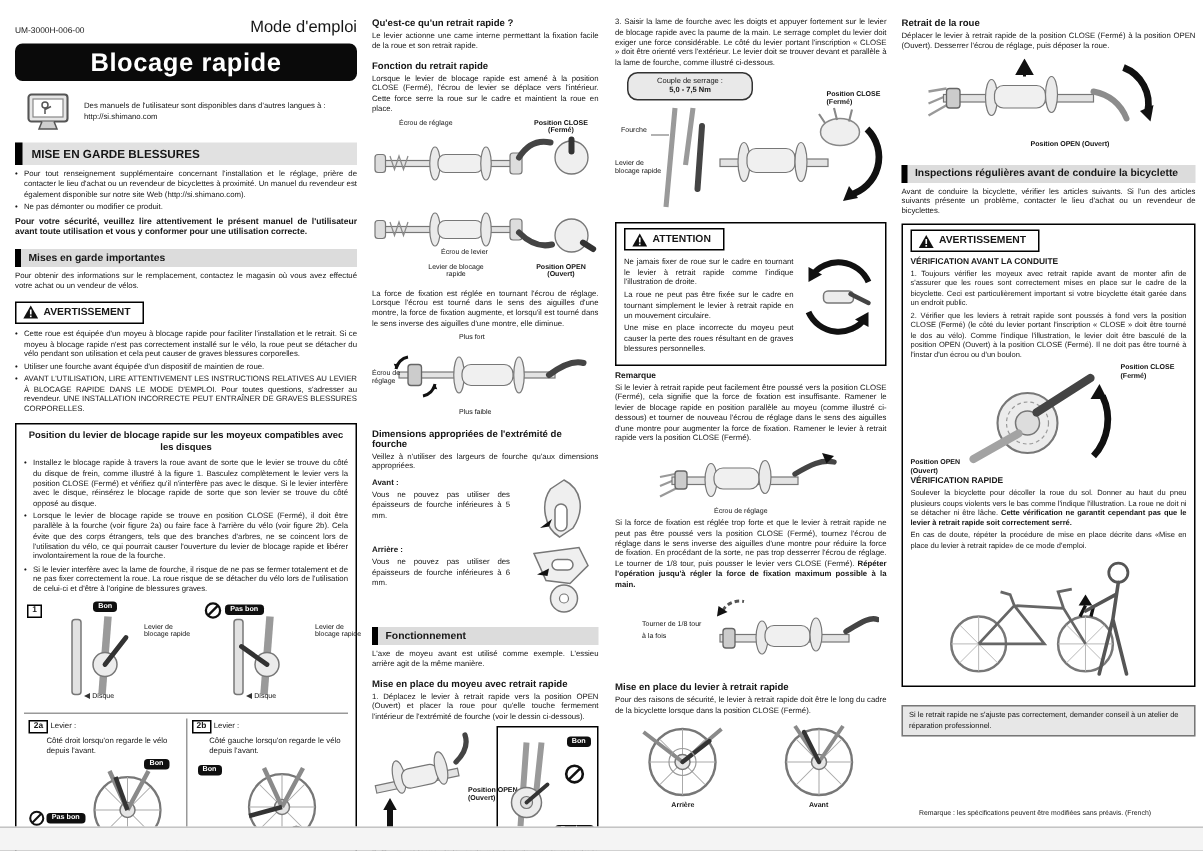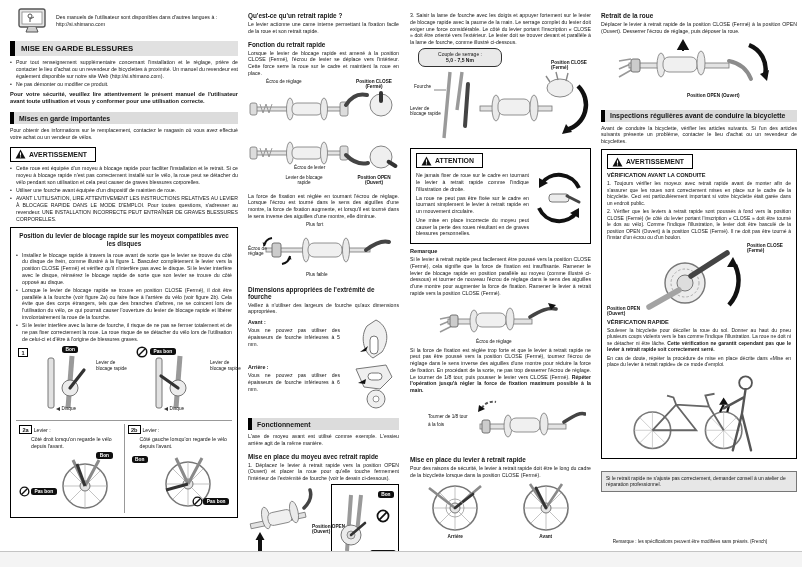--- a/index.html
+++ b/index.html
@@ -52,20 +52,25 @@
   .ftnote{position:absolute;left:600px;top:539px;width:180px;font-size:4.6px;text-align:center;}
   .botrule{position:absolute;left:0;top:551px;width:802px;border-top:1px solid #c4c4c4;height:16px;background:#f4f4f4;}
   svg{display:block;}
 </style>
 </head>
 <body>
 
 <div class="page">
 
   <div class="col c1">
+    <div class="hdr">
+      <span class="code">UM-3000H-006-00</span>
+      <span class="doctype">Mode d'emploi</span>
+    </div>
+    <div class="titlebar">Blocage rapide</div>
 
     <div class="manrow">
       <svg width="32" height="26" viewBox="0 0 32 26">
         <rect x="1" y="1" width="26" height="18" rx="2" fill="#e6e6e6" stroke="#555" stroke-width="1.4"></rect>
         <rect x="4" y="4" width="20" height="12" fill="#fff" stroke="#888" stroke-width="0.8"></rect>
         <circle cx="12" cy="8" r="2" fill="none" stroke="#555" stroke-width="1"></circle>
         <path d="M12 10 L12 14 M12 11 L16 9" stroke="#555" stroke-width="1" fill="none"></path>
         <path d="M10 19 L8 24 H20 L18 19" fill="#cfcfcf" stroke="#555" stroke-width="1"></path>
       </svg>
       <div>

